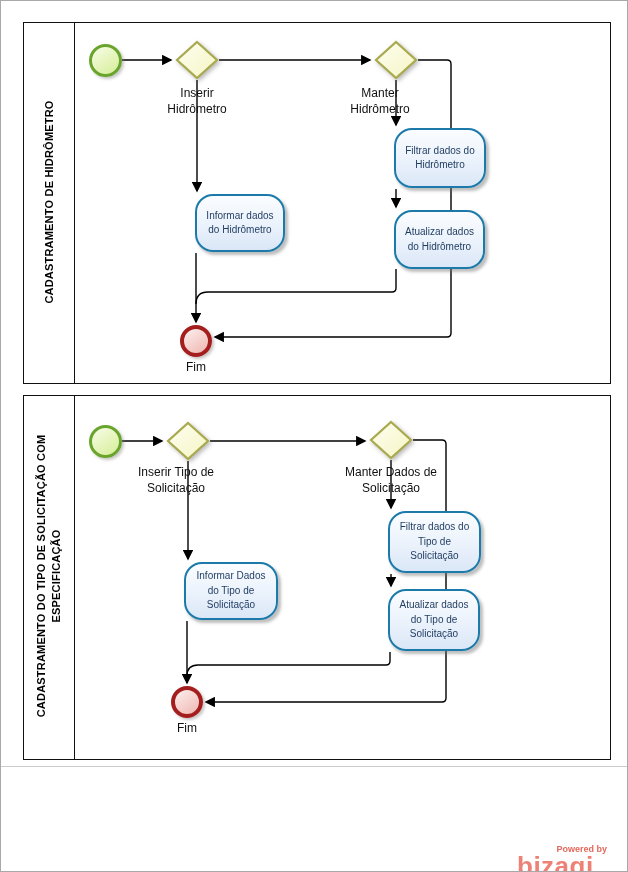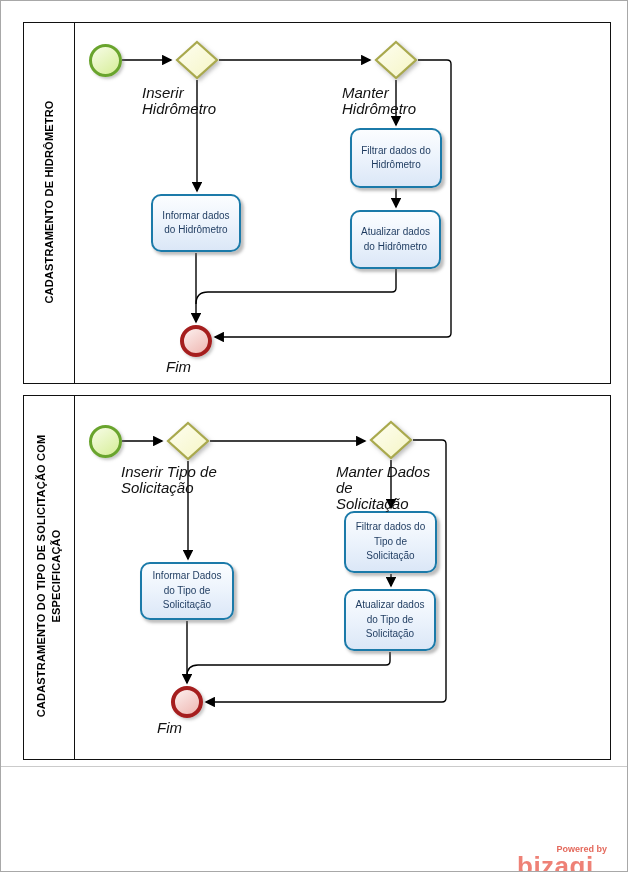--- a/index.html
+++ b/index.html
@@ -40,40 +40,40 @@
   #end-1{left:179px;top:324px;}
   #end-2{left:170px;top:685px;}
   
   .gateway{position:absolute;z-index:3;filter:drop-shadow(2px 2px 2px rgba(120,120,120,.5));}
   #gateway-insert-1{left:174px;top:39px;}
   #gateway-maintain-1{left:373px;top:39px;}
   #gateway-insert-2{left:165px;top:420px;}
   #gateway-maintain-2{left:368px;top:419px;}
   
   .task{
-    position:absolute;z-index:3;border:2px solid #1b7aa9;border-radius:10px;
+    position:absolute;z-index:3;border:2px solid #1b7aa9;border-radius:18px;
     background:linear-gradient(180deg,#fbfdff 0%,#ecf3fc 50%,#dbe7f7 100%);
     box-shadow:2.5px 3px 3px rgba(110,110,110,.45);
     display:flex;align-items:center;justify-content:center;
     font-size:10px;line-height:14.5px;color:#1d3a5f;text-align:center;
-    white-space:pre-line;box-sizing:border-box;
+    white-space:pre-line;box-sizing:border-box;margin-left:44px;
   }
   #task-filter-1{left:349px;top:127px;width:92px;height:60px;}
   #task-update-1{left:349px;top:209px;width:91px;height:59px;}
   #task-inform-1{left:150px;top:193px;width:90px;height:58px;}
   #task-filter-2{left:343px;top:510px;width:93px;height:62px;}
   #task-update-2{left:343px;top:588px;width:92px;height:62px;}
   #task-inform-2{left:139px;top:561px;width:94px;height:58px;}
   
   .shape-label{
-    position:absolute;z-index:4;font-size:15px;line-height:16px;color:#111;
-    text-align:left;white-space:pre-line;width:110px;font-style:italic;
+    position:absolute;z-index:4;font-size:12px;line-height:16px;color:#111;
+    text-align:center;white-space:pre-line;width:110px;
   }
   #label-insert-1{left:141px;top:84px;}
-  #label-maintain-1{left:341px;top:84px;}
+  #label-maintain-1{left:324px;top:84px;}
   #label-insert-2{left:120px;top:463px;}
   #label-maintain-2{left:335px;top:463px;}
   .end-label{width:60px;}
   #label-end-1{left:165px;top:358px;}
   #label-end-2{left:156px;top:719px;}
   
   #page-break-line{position:absolute;left:0;top:765px;width:628px;height:0;border-top:1px solid #cbcbcb;z-index:1;}
   
   #branding{position:absolute;left:516px;top:813px;width:96px;z-index:3;}
   #powered-by{font-size:9px;font-weight:bold;color:#e4695c;text-align:right;padding-right:6px;margin-top:30px;}

